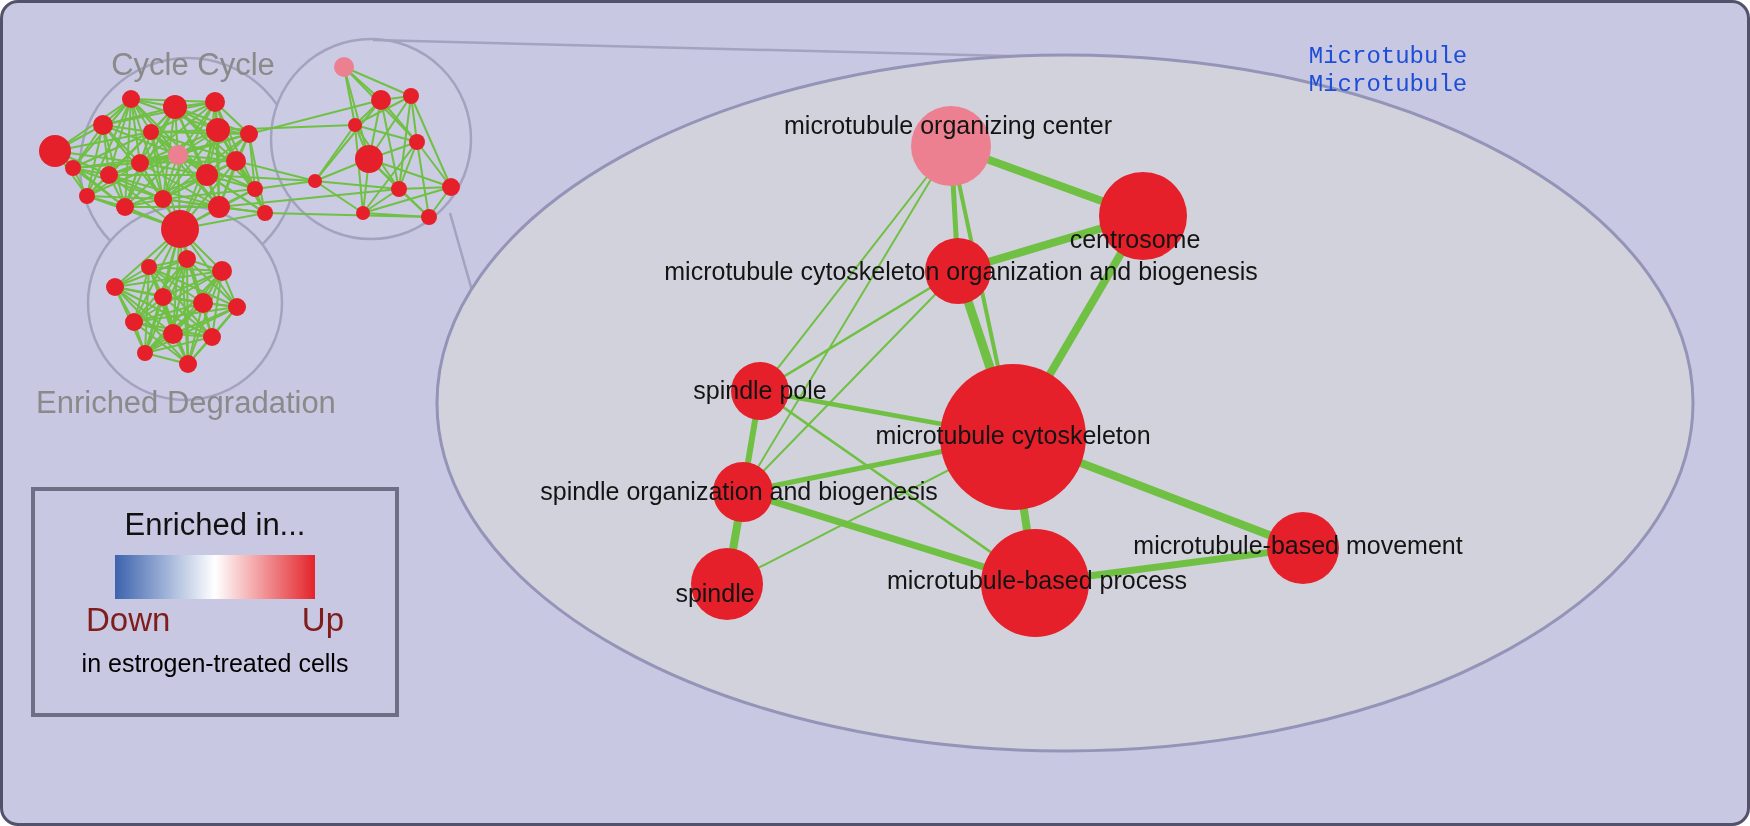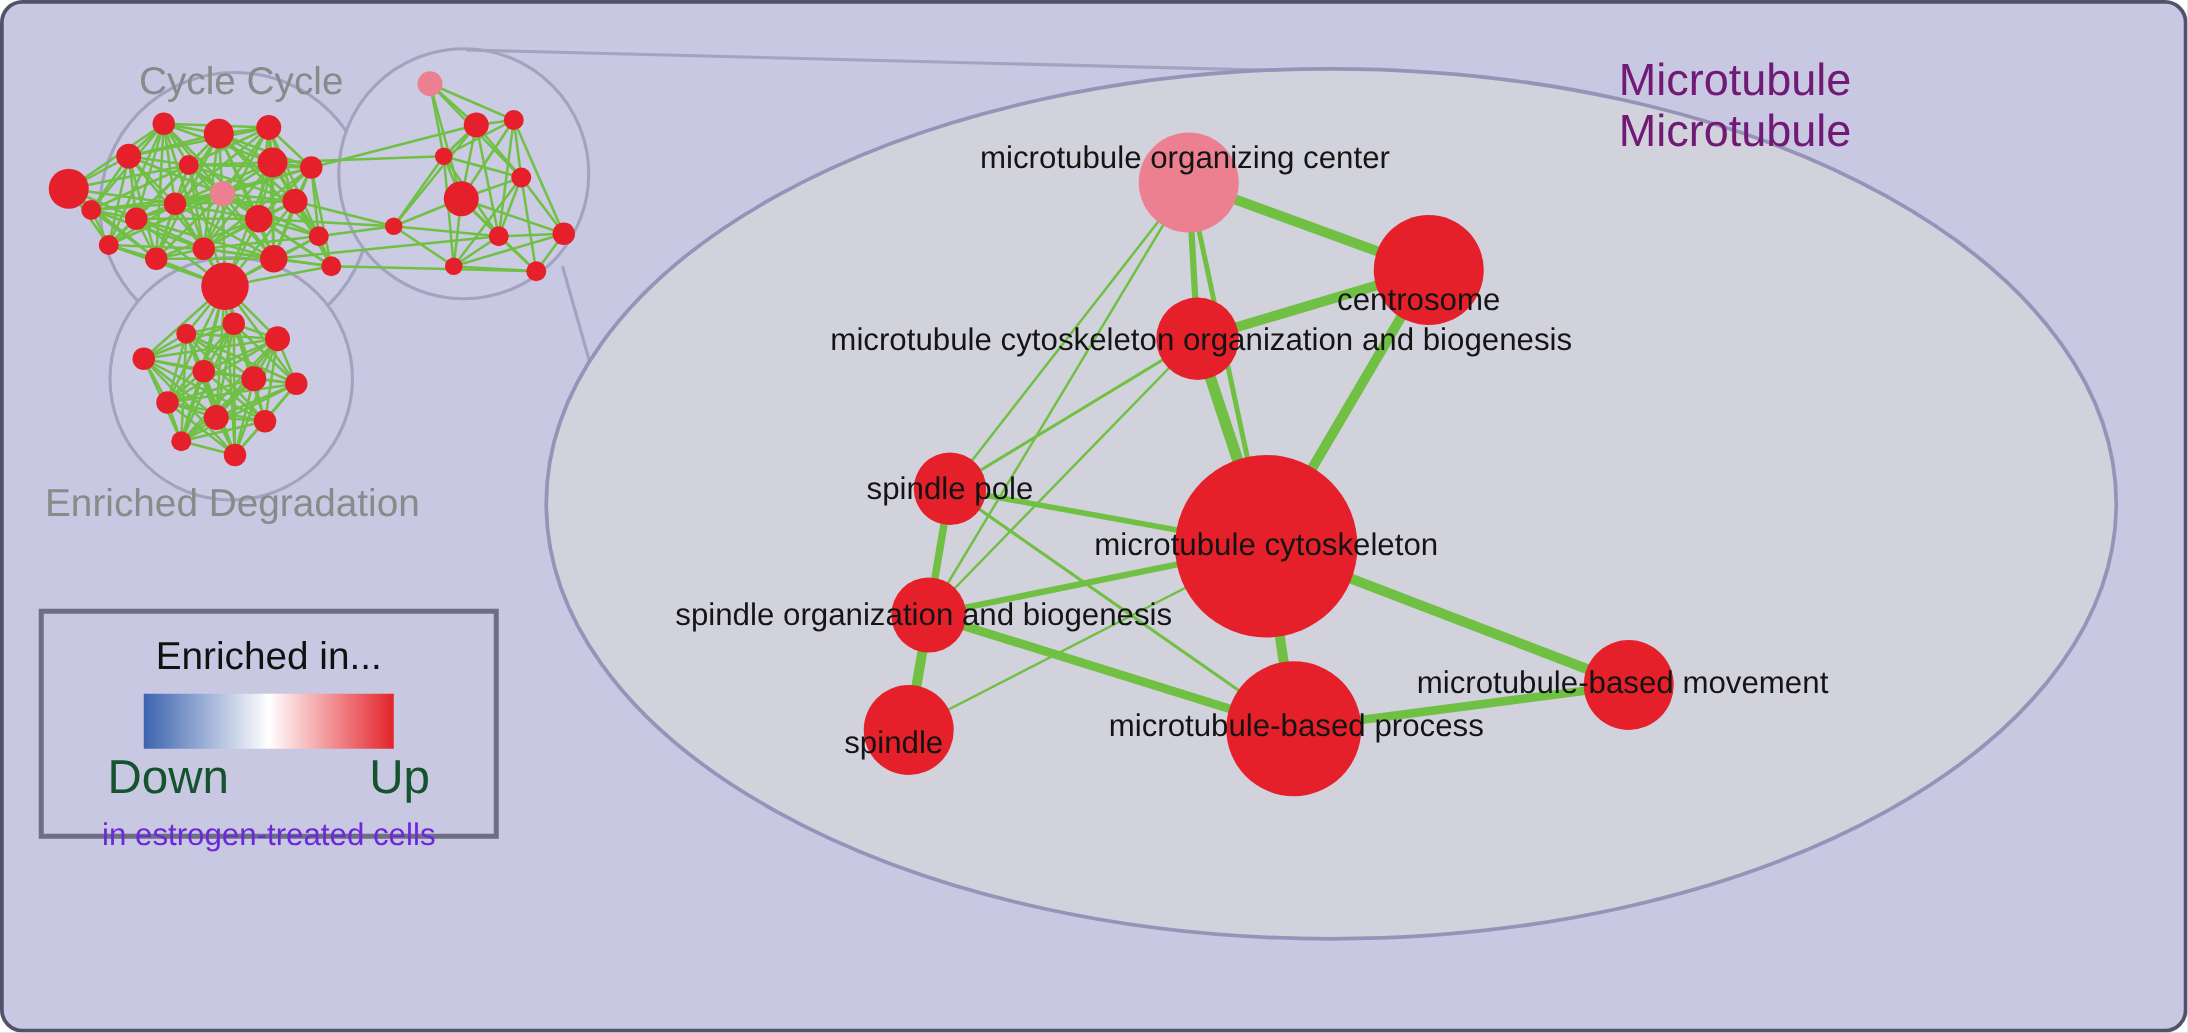--- a/index.html
+++ b/index.html
@@ -8,30 +8,30 @@
     position:relative; width:1750px; height:826px;
     background:#c8c8e2; border:3px solid #52526b; border-radius:18px;
     overflow:hidden;
   }
   #scene { position:absolute; left:0; top:0; width:1750px; height:826px; }
   #scene text { font-size:25px; fill:#141414; font-family:"Liberation Sans", sans-serif; }
 
   .lbl { position:absolute; color:#8a8a8a; font-size:31px; }
   .lbl-cellcycle { left:100px; top:44px; width:180px; text-align:center; }
   .lbl-ubi { left:33px; top:382px; line-height:1.18; }
-  .lbl-micro { left:1230px; top:40px; width:310px; text-align:center; color:#701a75; font-size:36px; line-height:1.15; }
+  .lbl-micro { left:1230px; top:40px; width:310px; text-align:center; color:#1d4ed8; font-size:24px; line-height:1.15;font-family:Liberation Mono, monospace; }
 
   .legend {
-    position:absolute; left:28px; top:484px; width:368px; height:184px;
+    position:absolute; left:28px; top:484px; width:368px; height:230px;
     border:4px solid #6e6e84; background:#c8c8e2; text-align:center;
   }
   .legend-title { font-size:31px; color:#111111; margin-top:16px; }
   .legend-grad { width:200px; height:44px; margin:12px auto 0; }
-  .legend-updown { display:flex; justify-content:space-between; width:258px; margin:2px auto 0; font-size:38px; color:#14532d; }
-  .legend-caption { font-size:25px; color:#6d28d9; margin-top:8px; line-height:1.32; }
+  .legend-updown { display:flex; justify-content:space-between; width:258px; margin:2px auto 0; font-size:33px; color:#7f1d1d; }
+  .legend-caption { font-size:25px; color:#000000; margin-top:8px; line-height:1.32; }
 </style>
 </head>
 <body>
 
 <div class="canvas">
 
   <svg id="scene" viewBox="0 0 1750 826">
     <g id="layer-circles">
         <circle cx="185" cy="163" r="108" fill="#cbcbe3" stroke="#a3a3c0" stroke-width="2.5"></circle>
         <circle cx="368" cy="136" r="100" fill="#cbcbe3" stroke="#a3a3c0" stroke-width="2.5"></circle>

